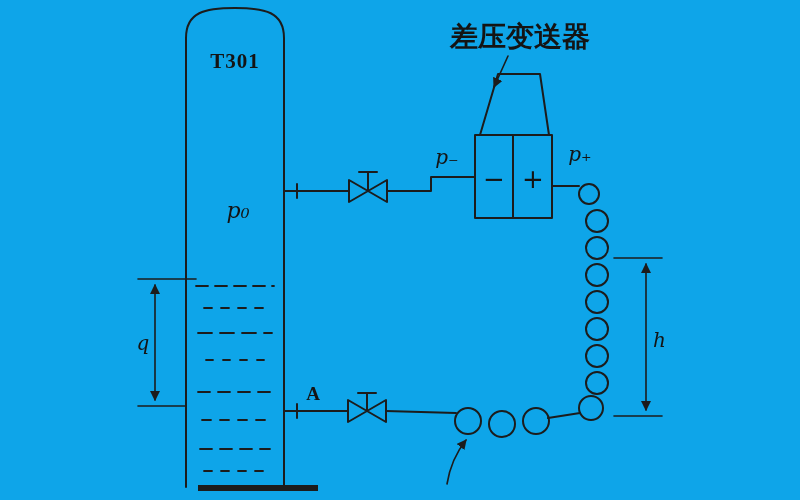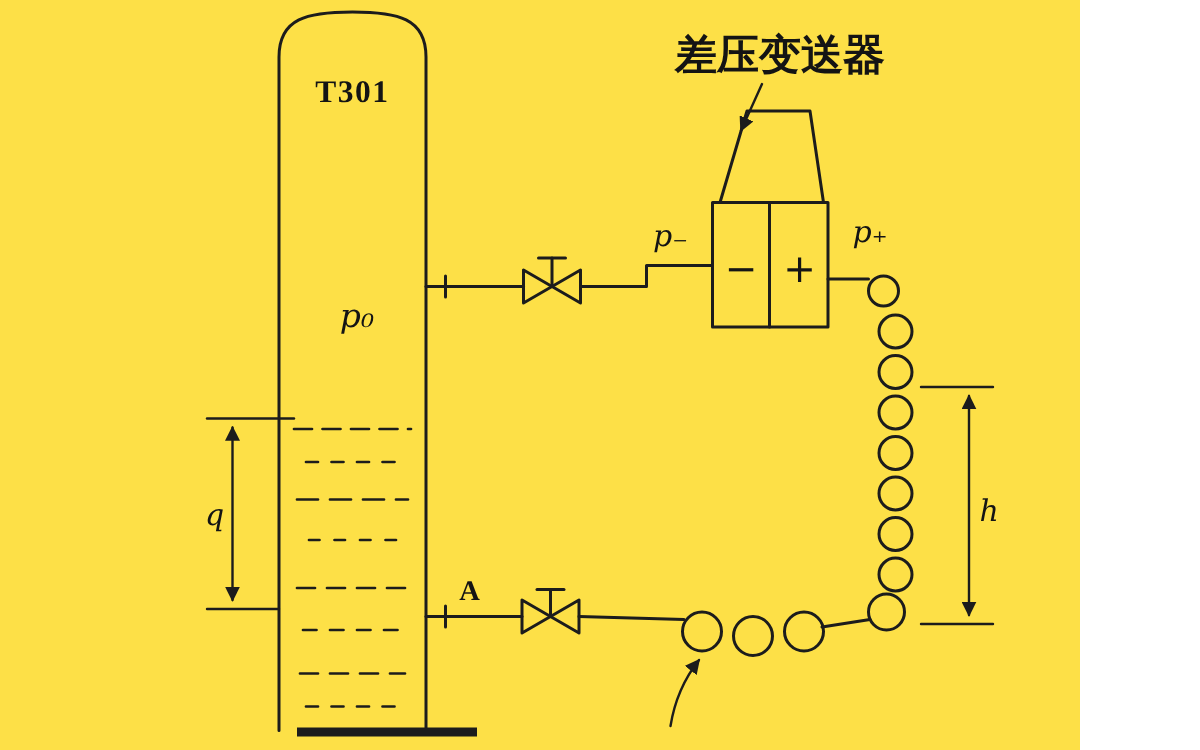--- a/index.html
+++ b/index.html
@@ -1,18 +1,18 @@
 <!DOCTYPE html>
 <html><head>
 <meta charset="utf-8">
 <style>
   html,body{margin:0;padding:0;background:#ffffff;}
   .canvas{
-    width:720px;height:500px;position:relative;overflow:hidden;
-    background:#fde047;
+    width:800px;height:500px;position:relative;overflow:hidden;
+    background:#0ea5e9;
     font-family:"Liberation Serif","DejaVu Serif",serif;
   }
   svg{display:block;}
   .ln{stroke:#1c1c1c;fill:none;stroke-width:2;stroke-linecap:round;stroke-linejoin:round;}
   .thin{stroke-width:1.6;}
   .thick{stroke-width:6;stroke-linecap:butt;}
   .dash{stroke-width:1.8;}
   text{fill:#141414;stroke:none;}
   .t-serif-bold{font-family:"Liberation Serif","DejaVu Serif",serif;font-weight:bold;}
   .t-italic{font-family:"DejaVu Serif","Liberation Serif",serif;font-style:italic;}

